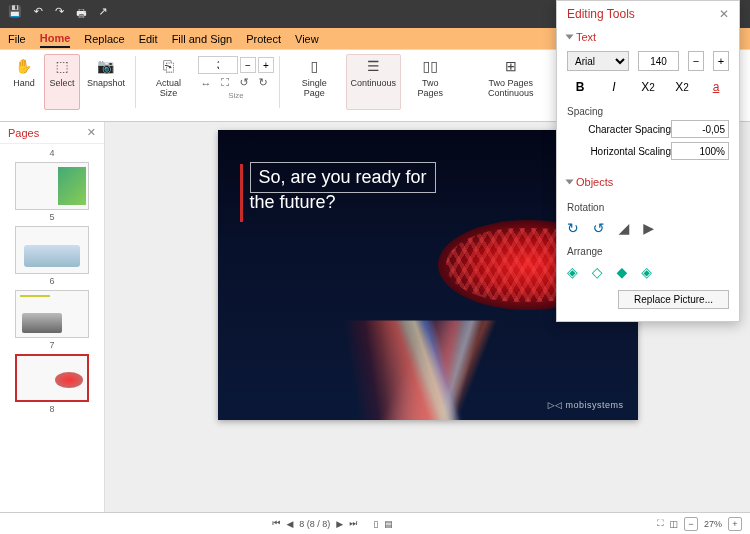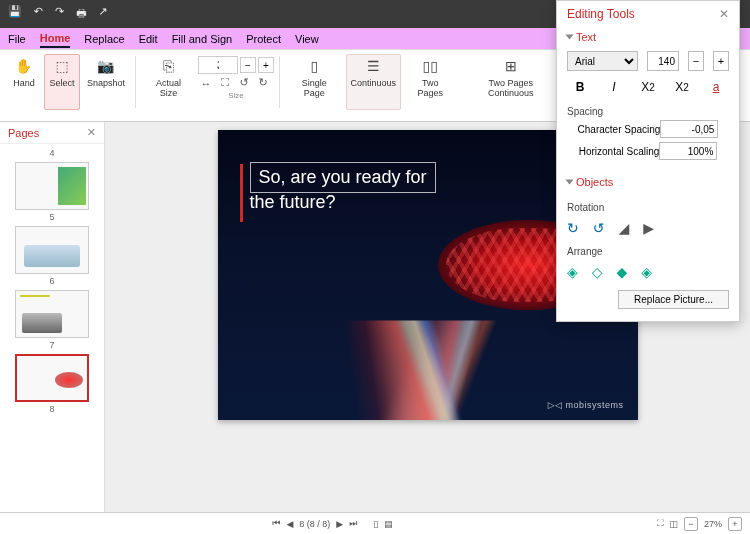--- a/index.html
+++ b/index.html
@@ -1,21 +1,21 @@
 <!DOCTYPE html>
 <html><head>
 <meta charset="utf-8">
 <style>
 *{box-sizing:border-box;margin:0;padding:0;font-family:"Segoe UI",Arial,sans-serif}
 body{width:750px;height:534px;background:#fff;position:relative;overflow:hidden}
 .titlebar{height:28px;background:#3a3a3a;color:#fff;display:flex;align-items:center;padding:0 8px;font-size:11px}
 .titlebar .tb-icons{display:flex;gap:12px}
 .titlebar .tb-icons span{cursor:pointer;opacity:.9}
 .titlebar .docname{margin-left:auto;margin-right:8px;font-size:11px}
-.menubar{height:22px;display:flex;align-items:center;padding:4px 8px;gap:14px;font-size:11px;border-bottom:1px solid #ddd;background:#f0abfc}
+.menubar{height:22px;display:flex;align-items:center;padding:4px 8px;gap:14px;font-size:11px;border-bottom:1px solid #ddd;background:#fdba74}
 .menubar span{cursor:pointer;padding:2px 0}
 .menubar .active{color:#c92a2a;border-bottom:2px solid #0f172a;font-weight:700}
 .ribbon{height:72px;display:flex;align-items:flex-start;padding:4px 6px 0;gap:2px;border-bottom:1px solid #ccc;background:#fff;font-size:9px}
 .rbtn{display:flex;flex-direction:column;align-items:center;justify-content:flex-start;padding:2px 4px;min-width:36px;height:56px;border:1px solid transparent;border-radius:2px;cursor:pointer;text-align:center;line-height:1.1}
 .rbtn.sel{background:#fce8e8;border-color:#e8b0b0}
 .rbtn.sel2{background:#f6f0f0;border-color:#e8d0d0}
 .rbtn .ric{width:20px;height:20px;display:flex;align-items:center;justify-content:center;font-size:14px;color:#444;margin-bottom:2px}
 .rbtn .rlbl{font-size:9px;color:#333}
 .rgroup{display:flex;flex-direction:column;align-items:center;position:relative}
 .rgroup-lbl{font-size:8px;color:#888;margin-top:2px}
@@ -59,26 +59,26 @@
 
 .panel{position:absolute;right:10px;top:0;width:184px;background:#fff;border:1px solid #ccc;box-shadow:0 3px 12px rgba(0,0,0,.25);font-size:11px;z-index:10}
 .panel-head{display:flex;align-items:center;justify-content:space-between;padding:6px 10px;color:#c92a2a;font-size:12px}
 .panel-head .x{color:#888;cursor:pointer;font-size:12px}
 .psec{padding:4px 10px 8px}
 .psec-h{color:#c92a2a;font-size:11px;padding:4px 10px;display:flex;align-items:center;gap:4px}
 .psec-h::before{content:"";width:0;height:0;border-top:4px solid transparent;border-bottom:4px solid transparent;border-left:5px solid #888;transform:rotate(90deg)}
 .prow{display:flex;gap:9px;align-items:center;margin-bottom:3px}
 .prow select,.prow input{height:20px;font-size:10px;border:1px solid #bbb;padding:0 3px}
 .prow select.font{flex:1;width:80px}
-.prow input.sz{width:32px;text-align:right}
+.prow input.sz{width:41px;text-align:center}
 .pm{width:16px;height:20px;border:1px solid #bbb;display:flex;align-items:center;justify-content:center;cursor:pointer;font-size:11px;background:#fff}
 .fmtrow{display:flex;justify-content:space-between;padding:2px 0}
 .fbtn{width:26px;height:22px;display:flex;align-items:center;justify-content:center;cursor:pointer;font-size:12px;border-radius:2px}
 .subh{font-size:10px;color:#444;margin:6px 0 3px}
-.sprow{display:flex;justify-content:center;align-items:center;font-size:10px;margin-bottom:4px}
+.sprow{display:flex;justify-content:flex-end;align-items:center;font-size:10px;margin-bottom:4px}
 .sprow input{width:58px;height:18px;font-size:10px;border:1px solid #bbb;text-align:right;padding-right:3px}
 .objrow{display:flex;gap:14px;padding:4px 0}
 .objrow span{cursor:pointer;color:#0066a8;font-size:14px}
 .repbtn{margin:6px 0 4px;float:right;font-size:10px;padding:3px 15px;border:1px solid #bbb;background:#f6f6f6;cursor:pointer}
 .clearfix::after{content:"";display:table;clear:both}
 
 .t5{background:linear-gradient(#fff 60%,#e8f5e0)}
 .t5::after{content:"";position:absolute;right:2px;top:4px;width:28px;height:38px;background:linear-gradient(135deg,#4a7,#8c5)}
 .t6{background:#fff}
 .t6::after{content:"";position:absolute;left:8px;top:18px;width:56px;height:22px;background:linear-gradient(#cde,#9bc);border-radius:3px}

